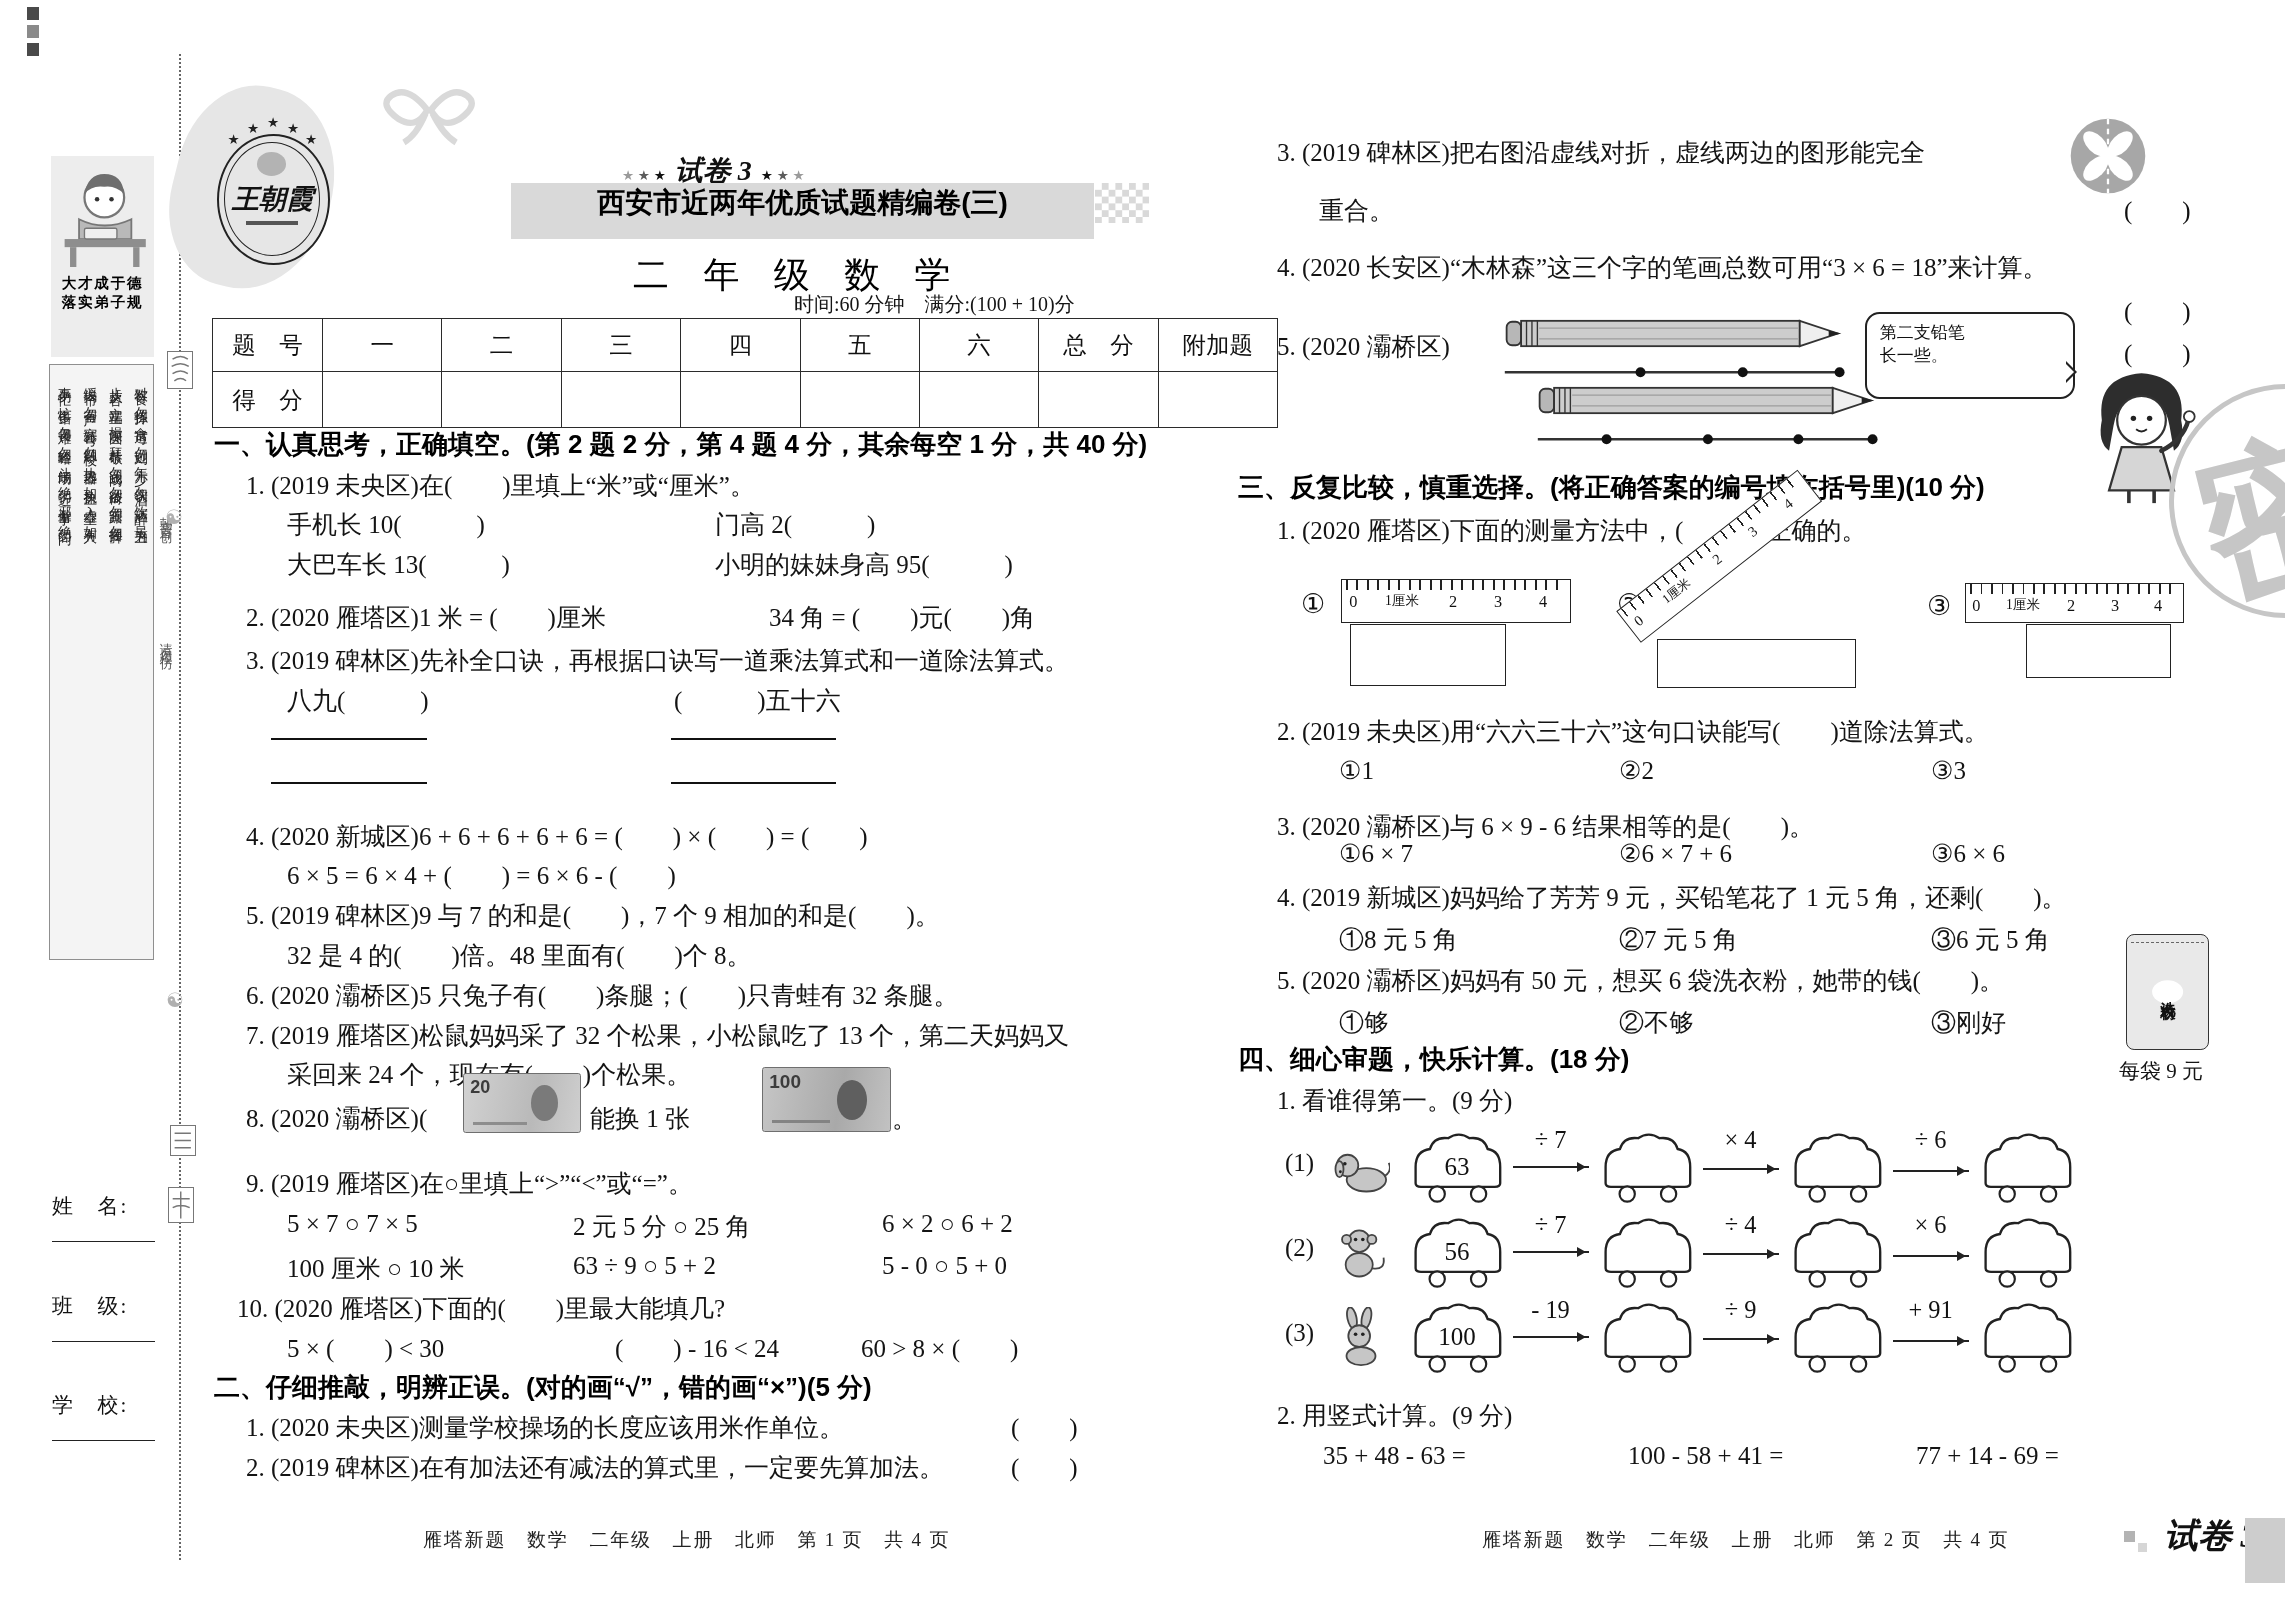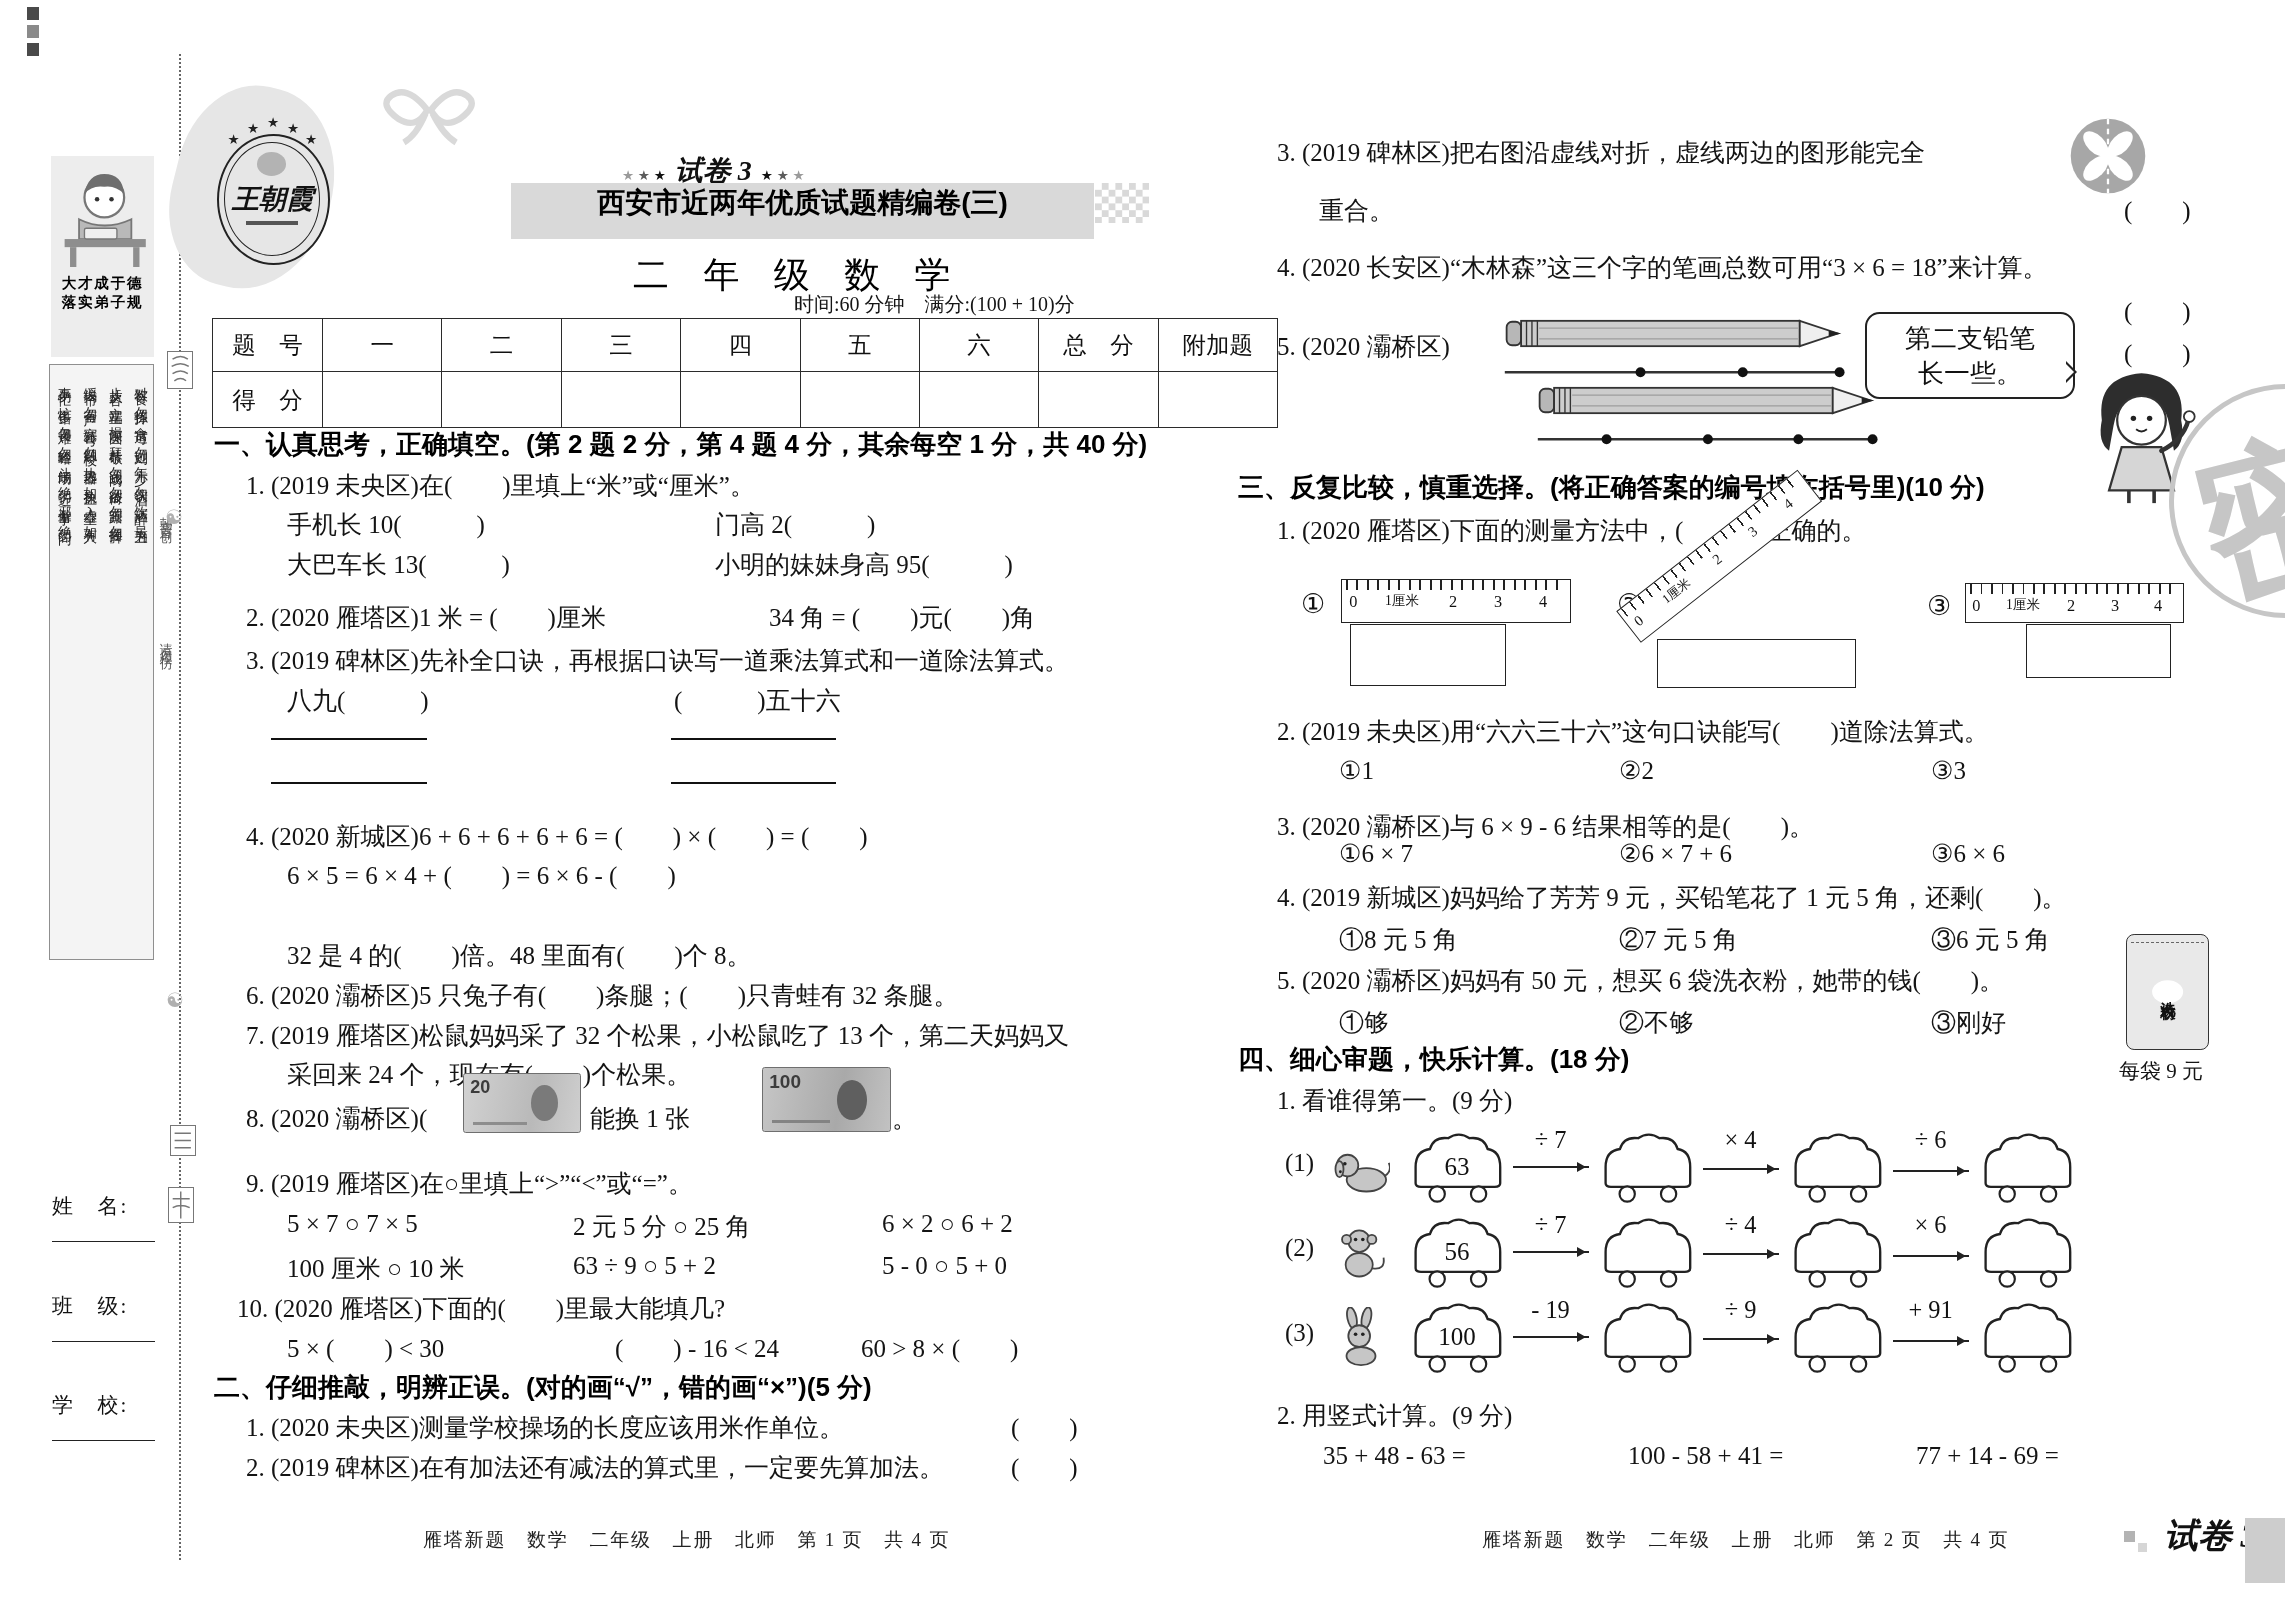--- a/index.html
+++ b/index.html
@@ -37,21 +37,21 @@
   table.score{border-collapse:collapse;table-layout:fixed;background:#fff;}
   table.score td{border:1.6px solid #2b2b2b;text-align:center;font-size:23.5px;padding:0;height:52px;}
   
   .bill{border:1.4px solid #6f6f6f;border-radius:2.7px;background:linear-gradient(100deg,#d2d2d2,#b9b9b9 60%,#cfcfcf);}
   .billnum{position:absolute;left:6.3px;top:2.7px;font-weight:700;font-family:"Liberation Sans",sans-serif;color:#3c3c3c;}
   .portrait{position:absolute;border-radius:50%;background:#7a7a7a;}
   
   .bubble{border:2.3px solid #222;border-radius:14.5px;background:#fff;}
   .bubble:after{content:'';position:absolute;right:-15.4px;bottom:14.5px;border:11px solid transparent;border-left-color:#222;}
   .bubble:before{content:'';position:absolute;right:-9px;bottom:17px;border:8.1px solid transparent;border-left-color:#fff;z-index:1;}
-  .bubble .bl{font-size:26px;white-space:nowrap;display:block;text-align:center;}
+  .bubble .bl{font-size:17px;white-space:nowrap;display:block;text-align:left;}
   
   .ruler{background:#fff;border:1.8px solid #222;}
   .ticks{position:absolute;left:3.6px;right:3.6px;top:0;height:10px;
          background:repeating-linear-gradient(90deg,#222 0 1.6px,transparent 1.6px 10.5px);}
   .rlab{position:absolute;top:11.8px;font-size:16.3px;white-space:nowrap;}
   .robj{border:1.8px solid #222;background:#fff;}
   .circnum{font-size:27px;}
   
   .cloudnum{font-size:25px;text-align:center;}
   .chainop{font-size:24.4px;text-align:center;white-space:nowrap;}
@@ -256,20 +256,21 @@
   <div class="abs q" style="left:769px;top:601px;">34 角 = (　　)元(　　)角</div>
   <div class="abs q" style="left:246px;top:644px;">3. (2019 碑林区)先补全口诀，再根据口诀写一道乘法算式和一道除法算式。</div>
   <div class="abs q" style="left:287px;top:684px;">八九(　　　)</div>
   <div class="abs q" style="left:674px;top:684px;">(　　　)五十六</div>
   <div class="abs blank" style="left:271px;top:738px;width:156px;"></div>
   <div class="abs blank" style="left:671px;top:738px;width:165px;"></div>
   <div class="abs blank" style="left:271px;top:782px;width:156px;"></div>
   <div class="abs blank" style="left:671px;top:782px;width:165px;"></div>
   <div class="abs q" style="left:246px;top:820px;">4. (2020 新城区)6 + 6 + 6 + 6 + 6 = (　　) × (　　) = (　　)</div>
   <div class="abs q" style="left:287px;top:859px;">6 × 5 = 6 × 4 + (　　) = 6 × 6 - (　　)</div>
+  <div class="abs q" style="left:246px;top:899px;">5. (2019 碑林区)9 与 7 的和是(　　)，7 个 9 相加的和是(　　)。</div>
   <div class="abs q" style="left:287px;top:939px;">32 是 4 的(　　)倍。48 里面有(　　)个 8。</div>
   <div class="abs q" style="left:246px;top:979px;">6. (2020 灞桥区)5 只兔子有(　　)条腿；(　　)只青蛙有 32 条腿。</div>
   <div class="abs q" style="left:246px;top:1019px;">7. (2019 雁塔区)松鼠妈妈采了 32 个松果，小松鼠吃了 13 个，第二天妈妈又</div>
   <div class="abs q" style="left:287px;top:1058px;">采回来 24 个，现在有(　　)个松果。</div>
 
   <div class="abs q" style="left:246px;top:1102px;">8. (2020 灞桥区)(　　)张</div>
   <div class="abs bill" style="left:463px;top:1073px;width:116px;height:58px;">
     <span class="billnum" style="font-size:18px;">20</span>
     <div class="portrait" style="right:22px;top:11px;width:27px;height:36px;"></div>
     <div class="abs" style="left:9px;bottom:7.2px;width:54px;height:2.7px;background:#8d8d8d;"></div>

